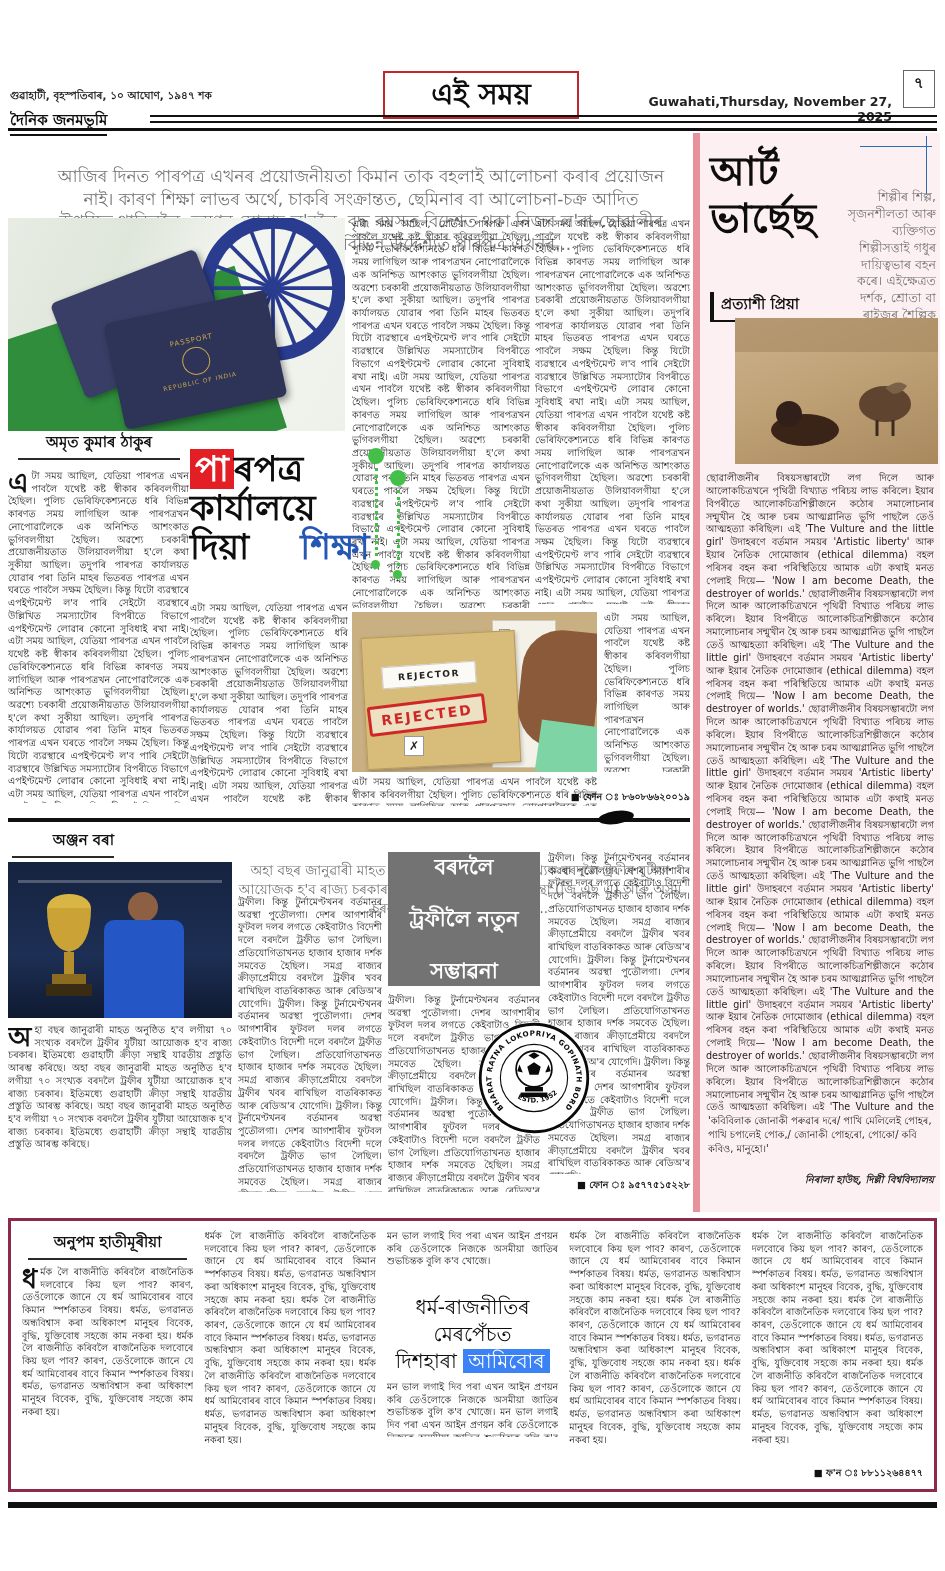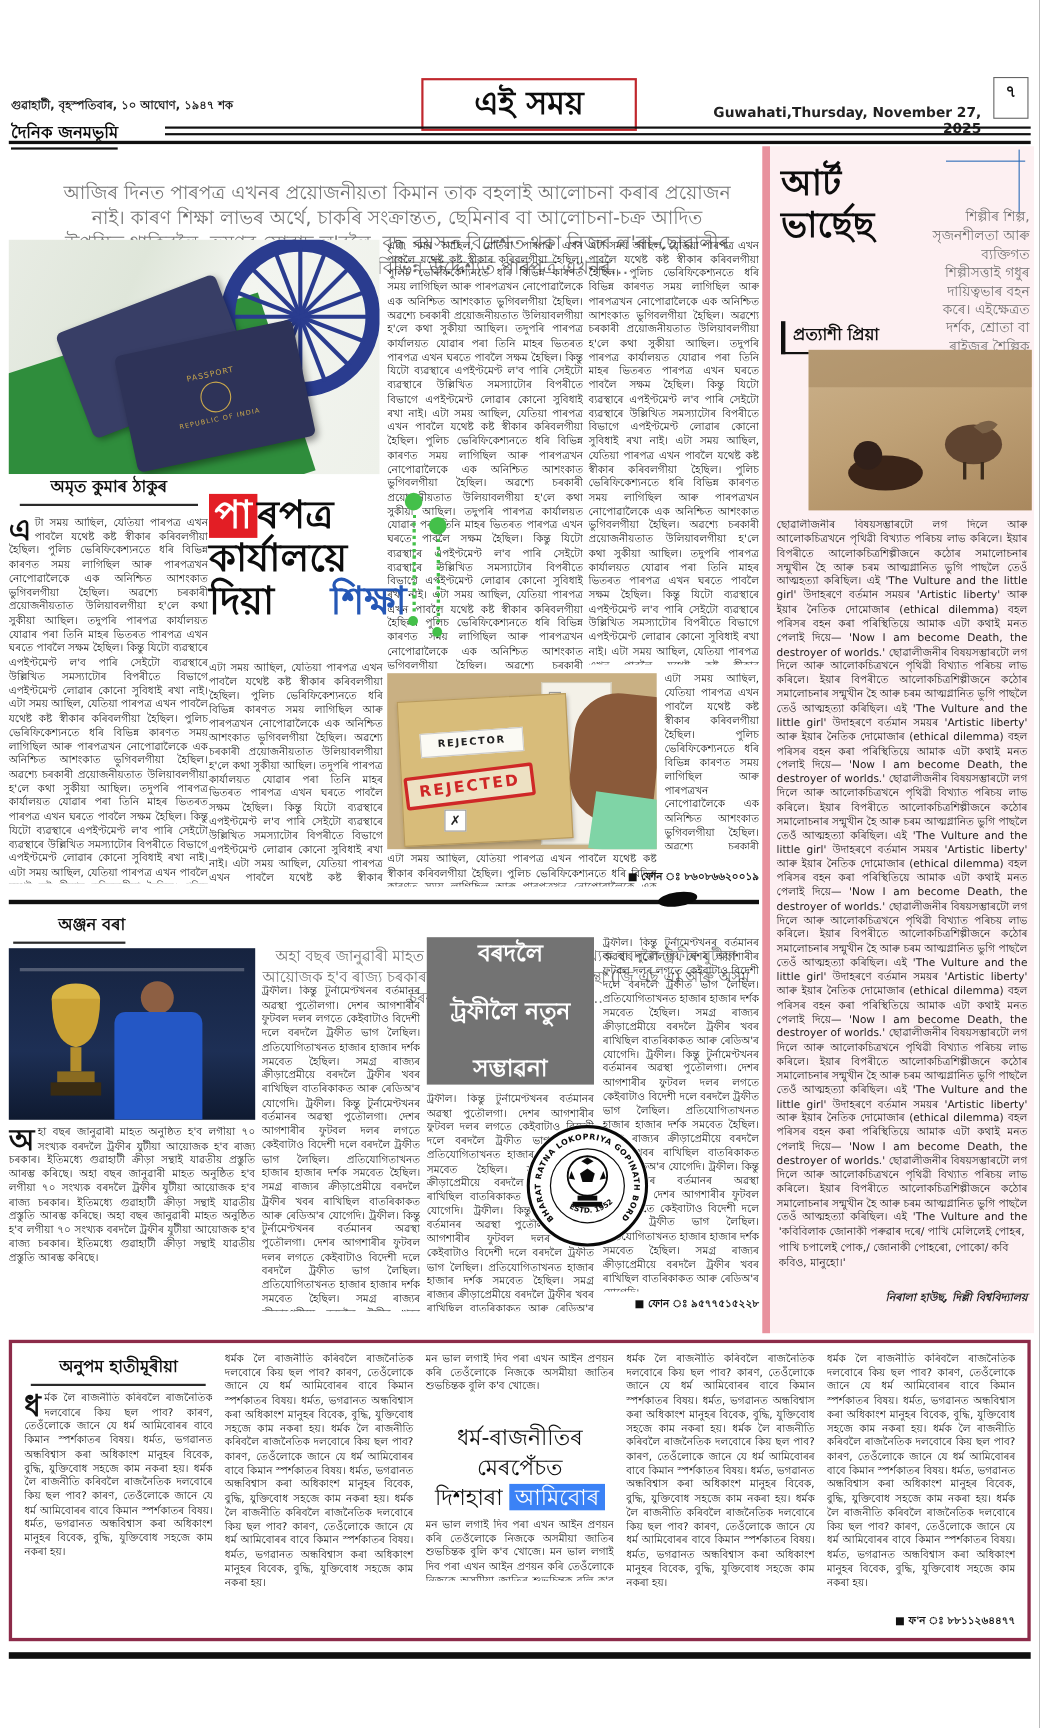--- a/index.html
+++ b/index.html
@@ -11,21 +11,21 @@
   .byline{font-weight:bold;font-size:15px;text-align:center;border-bottom:2px solid #2a2a2a;padding-bottom:3px;color:#111;}
   .redintro{color:#737373;font-weight:normal;text-align:center;margin-top:29px;}
   .phone{font-size:9.5px;font-weight:bold;text-align:right;color:#111;}
   .rule{background:#101010;}
   
   .bigh{font-weight:bold;font-size:35px;line-height:1.12;color:#0d0d0d;white-space:nowrap;}
   .bigh .lead{background:#e31e25;color:#fff;padding:0 5px;}
   .bigh .blue{color:#2557b5;margin-left:39px;}
   
   .panel{background:#fdf0f2;border-left:7px solid #e8929e;}
-  .arth{font-weight:bold;font-size:32px;line-height:1.18;color:#0d0d0d;}
+  .arth{font-weight:bold;font-size:40px;line-height:1.18;color:#0d0d0d;}
   .artbyline{font-weight:bold;font-size:15px;border-left:4px solid #111;border-bottom:2px solid #111;padding:0 8px 3px 7px;display:inline-block;}
   .quote{font-size:9.8px;line-height:1.45;color:#1c1c1c;}
   .attrib{font-size:10px;font-style:italic;font-weight:bold;text-align:right;color:#222;}
   
   .sbox{background:#737373;color:#fff;display:flex;flex-direction:column;align-items:center;justify-content:space-between;
         font-weight:bold;font-size:21px;line-height:1.45;text-align:center;}
   
   .bbox{border:3px solid #8c2b49;display:flex;gap:11px;padding:9px 11px;box-sizing:border-box;}
   .bcol{flex:1;position:relative;overflow:hidden;}
   .bh{font-weight:normal;font-size:20px;line-height:1.35;text-align:center;color:#0d0d0d;}

